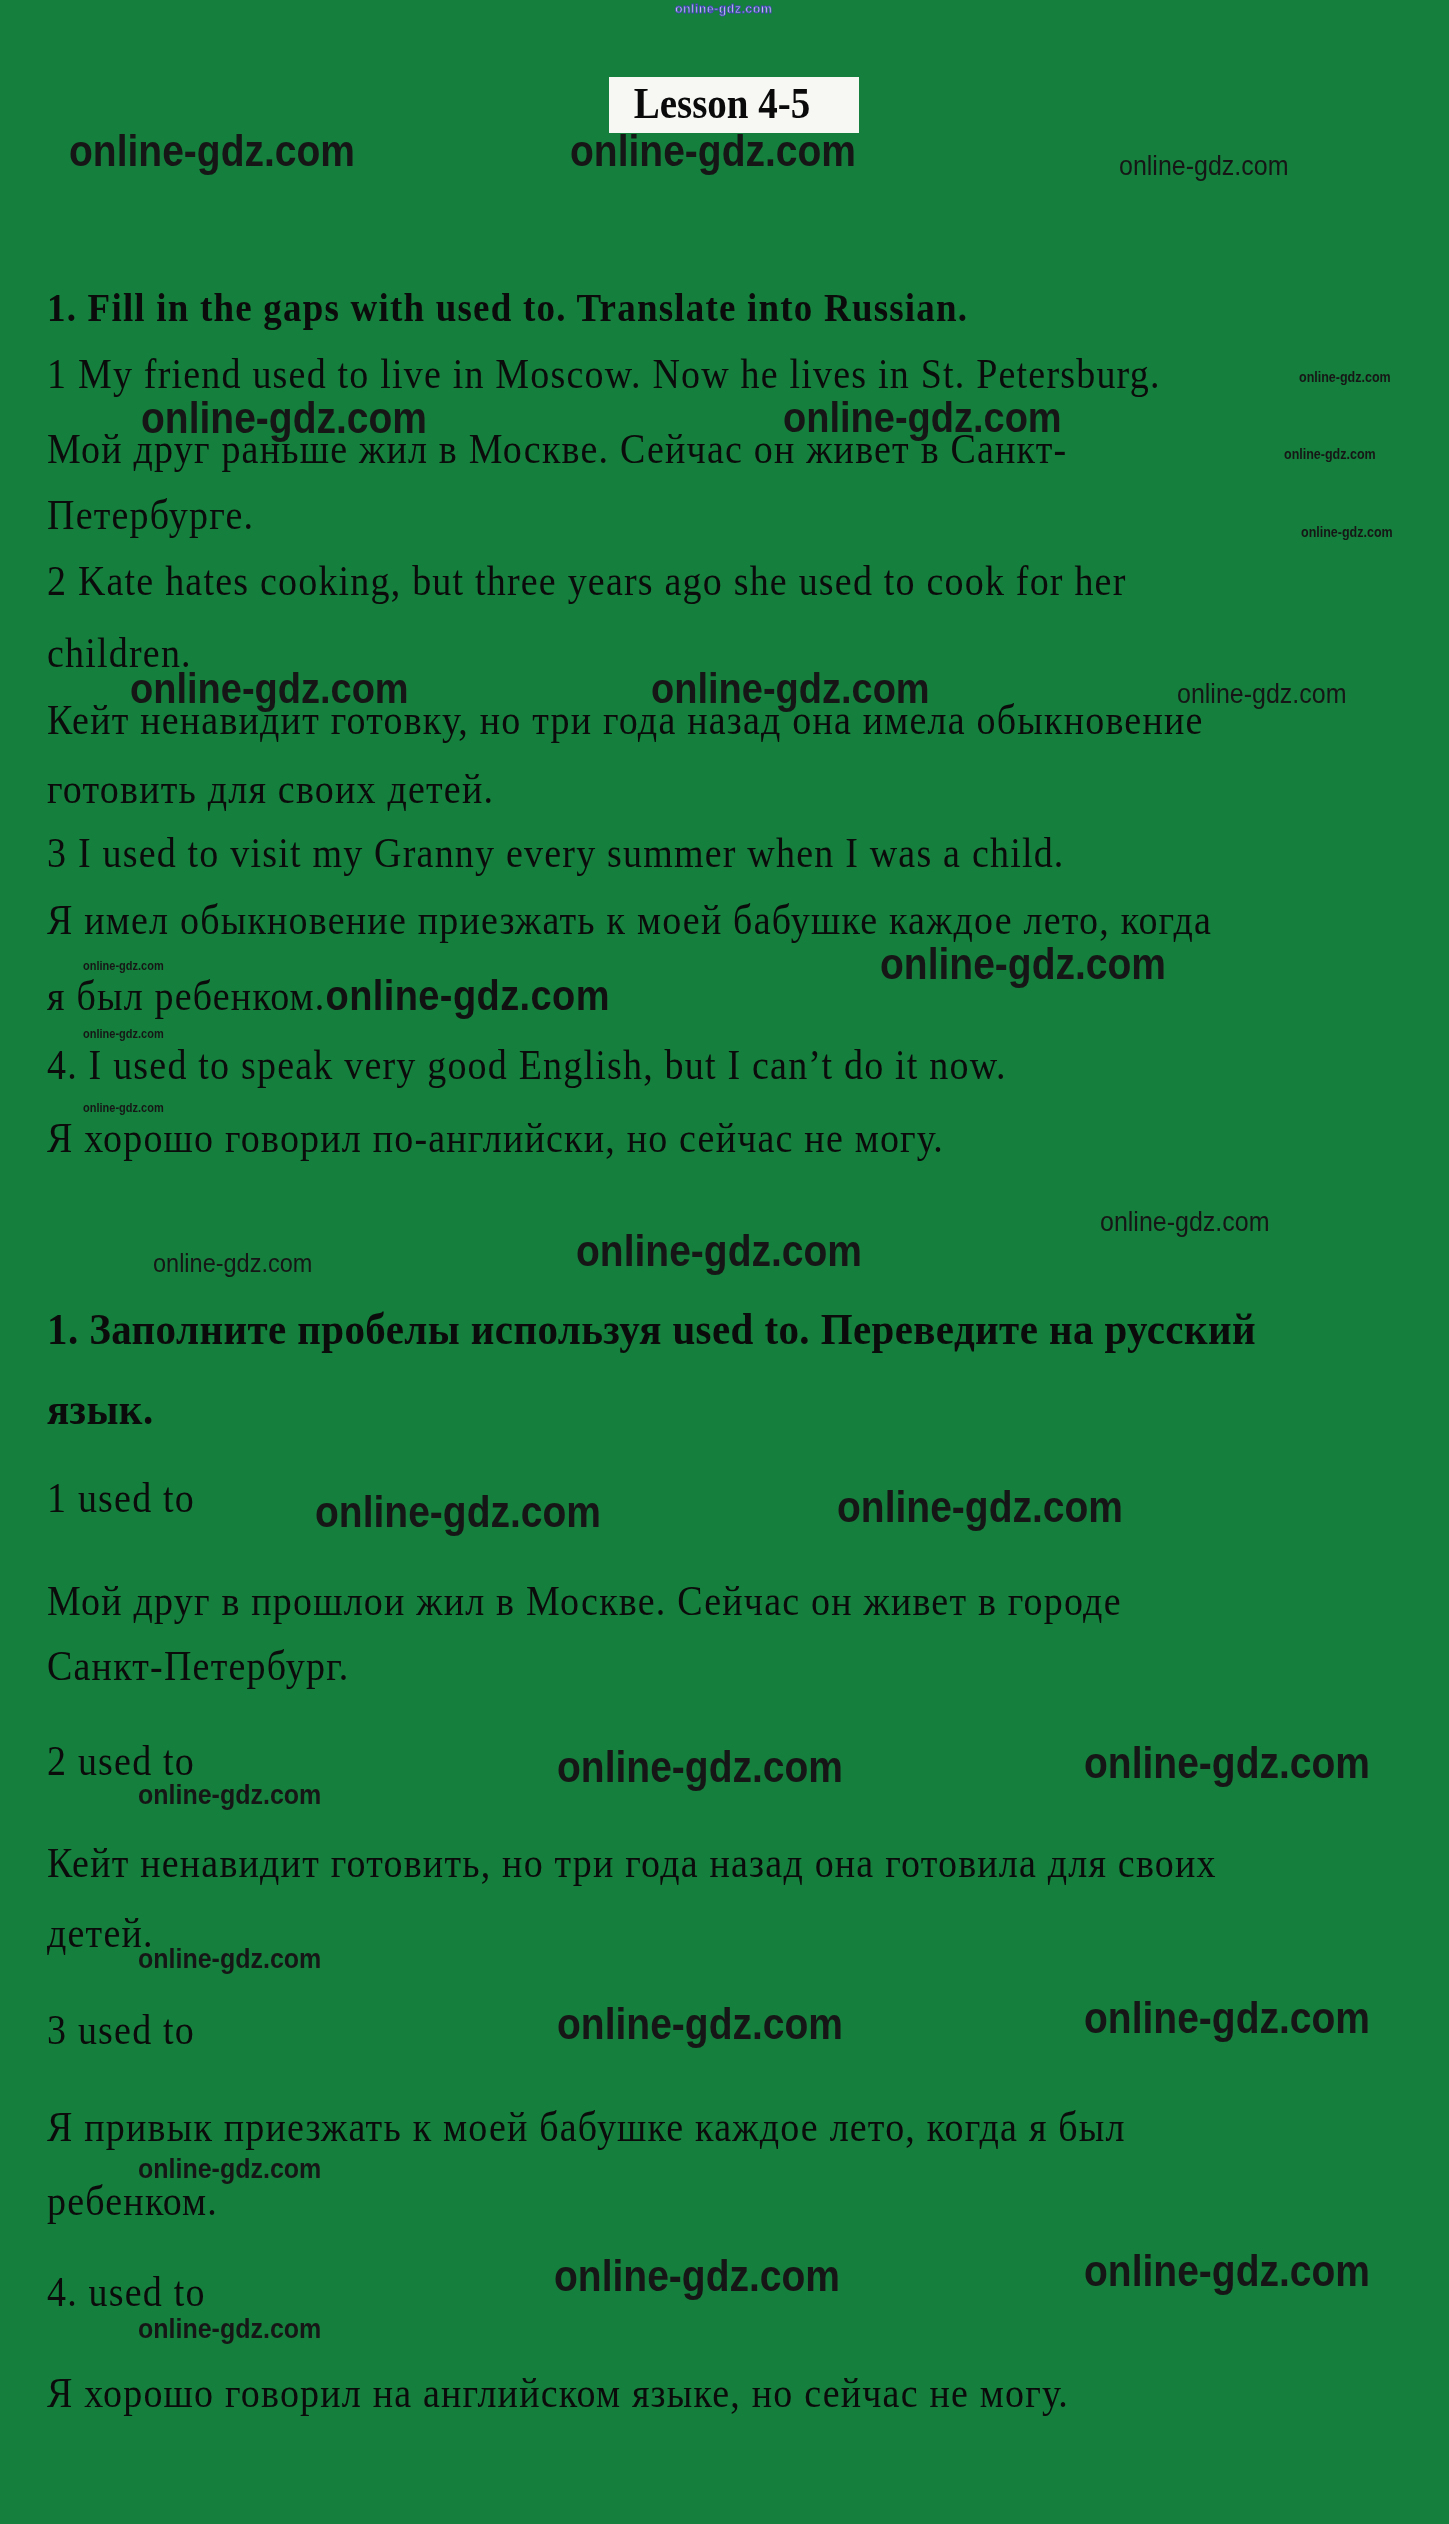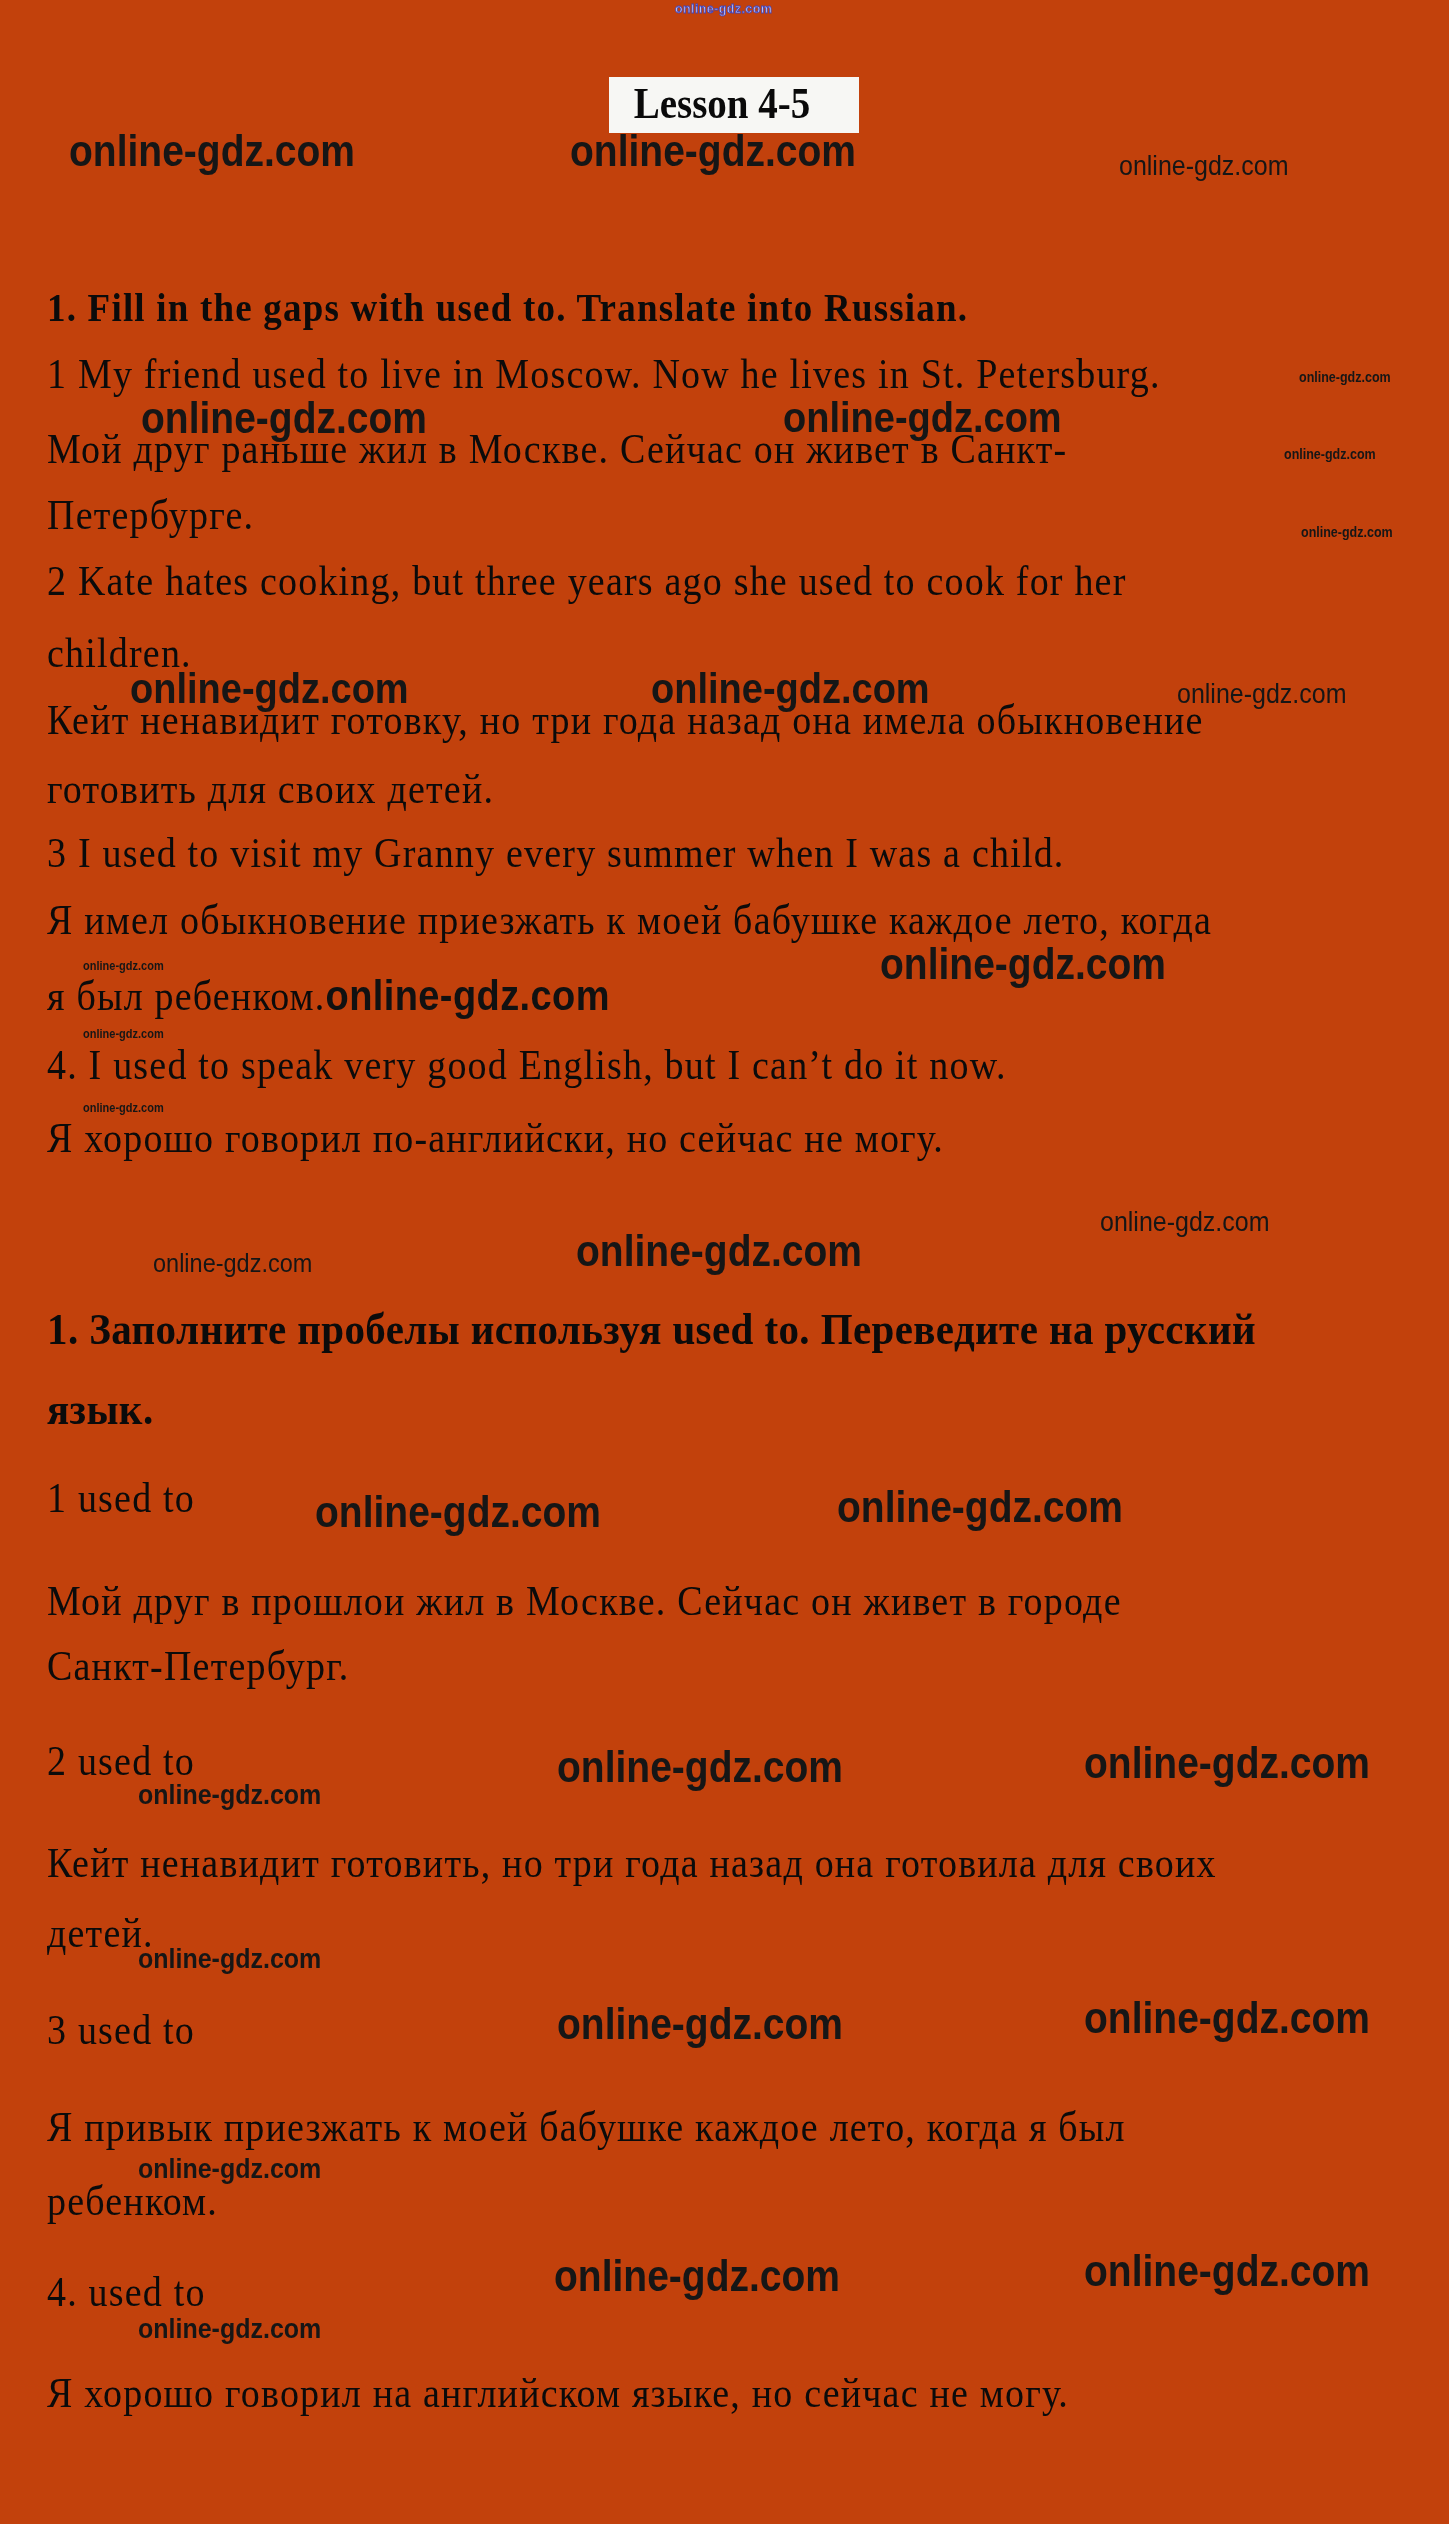--- a/index.html
+++ b/index.html
@@ -1,19 +1,19 @@
 <!DOCTYPE html>
 <html style="font-size:12.5px"><head>
 <meta charset="utf-8">
 <style>
   html,body{margin:0;padding:0;background:#e8e8e8;}
   .page{
     position:relative;
     width:1449px;height:2525px;
-    background:#c2410c;
+    background:#15803d;
     overflow:hidden;
     font-family:"Liberation Serif","DejaVu Serif",serif;
   }
   .abs{position:absolute;white-space:nowrap;}
   
   .ser{
     font-family:"Liberation Serif","DejaVu Serif",serif;
     font-size:38px;letter-spacing:1.2px;color:#0b0b0b;
     line-height:1.1;transform:scaleY(1.1);transform-origin:0 0;
   }

